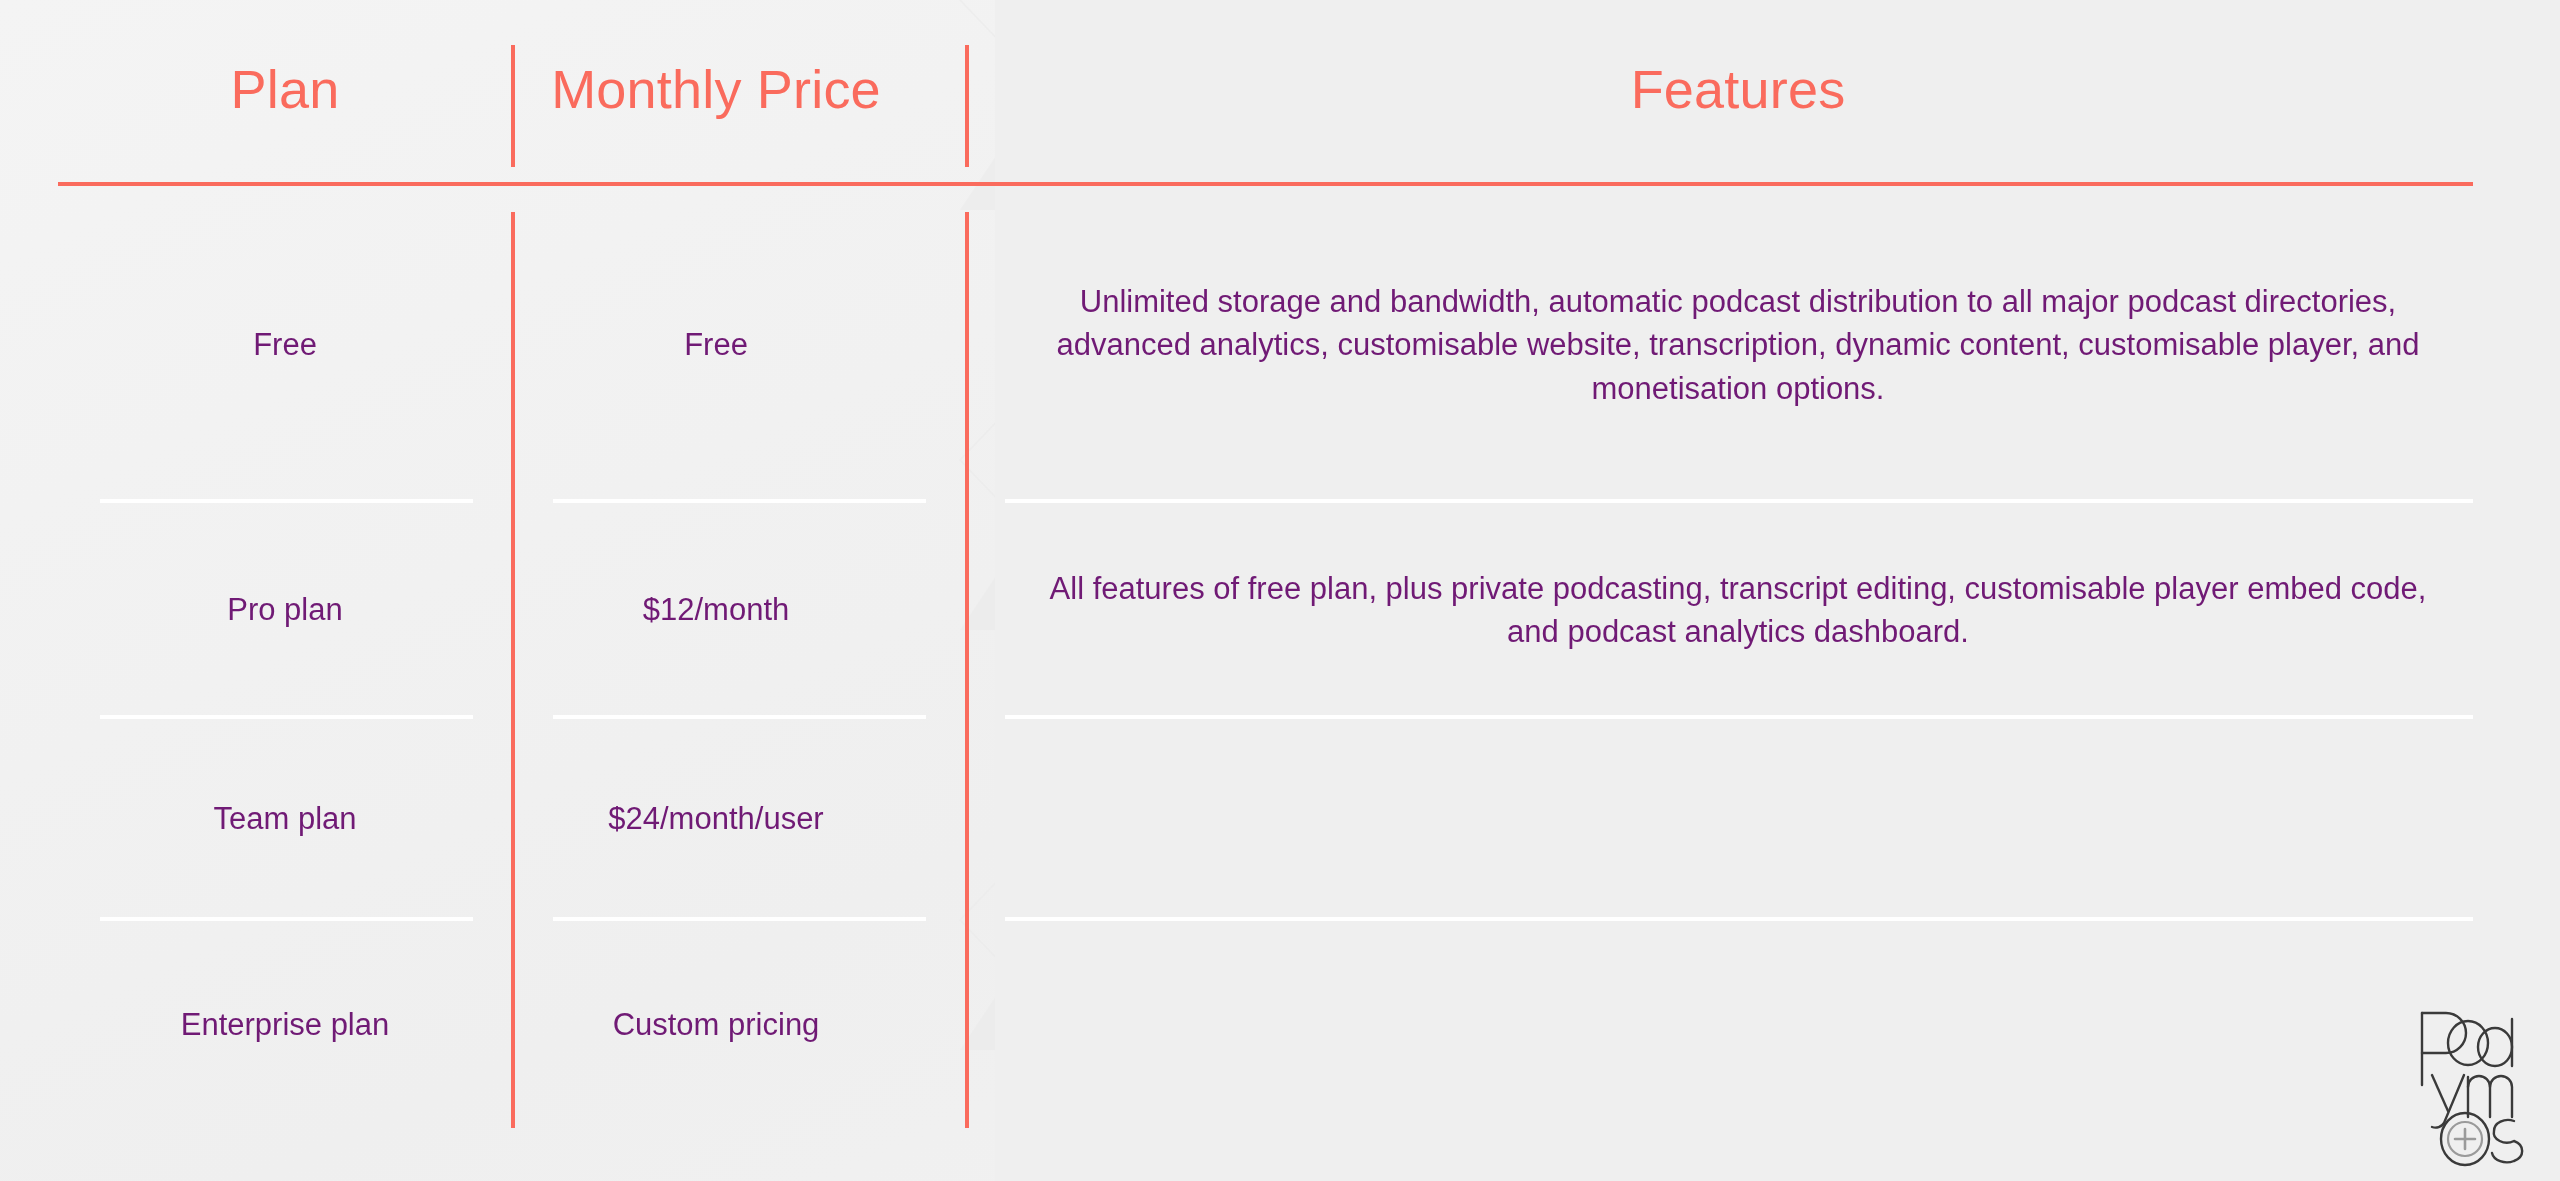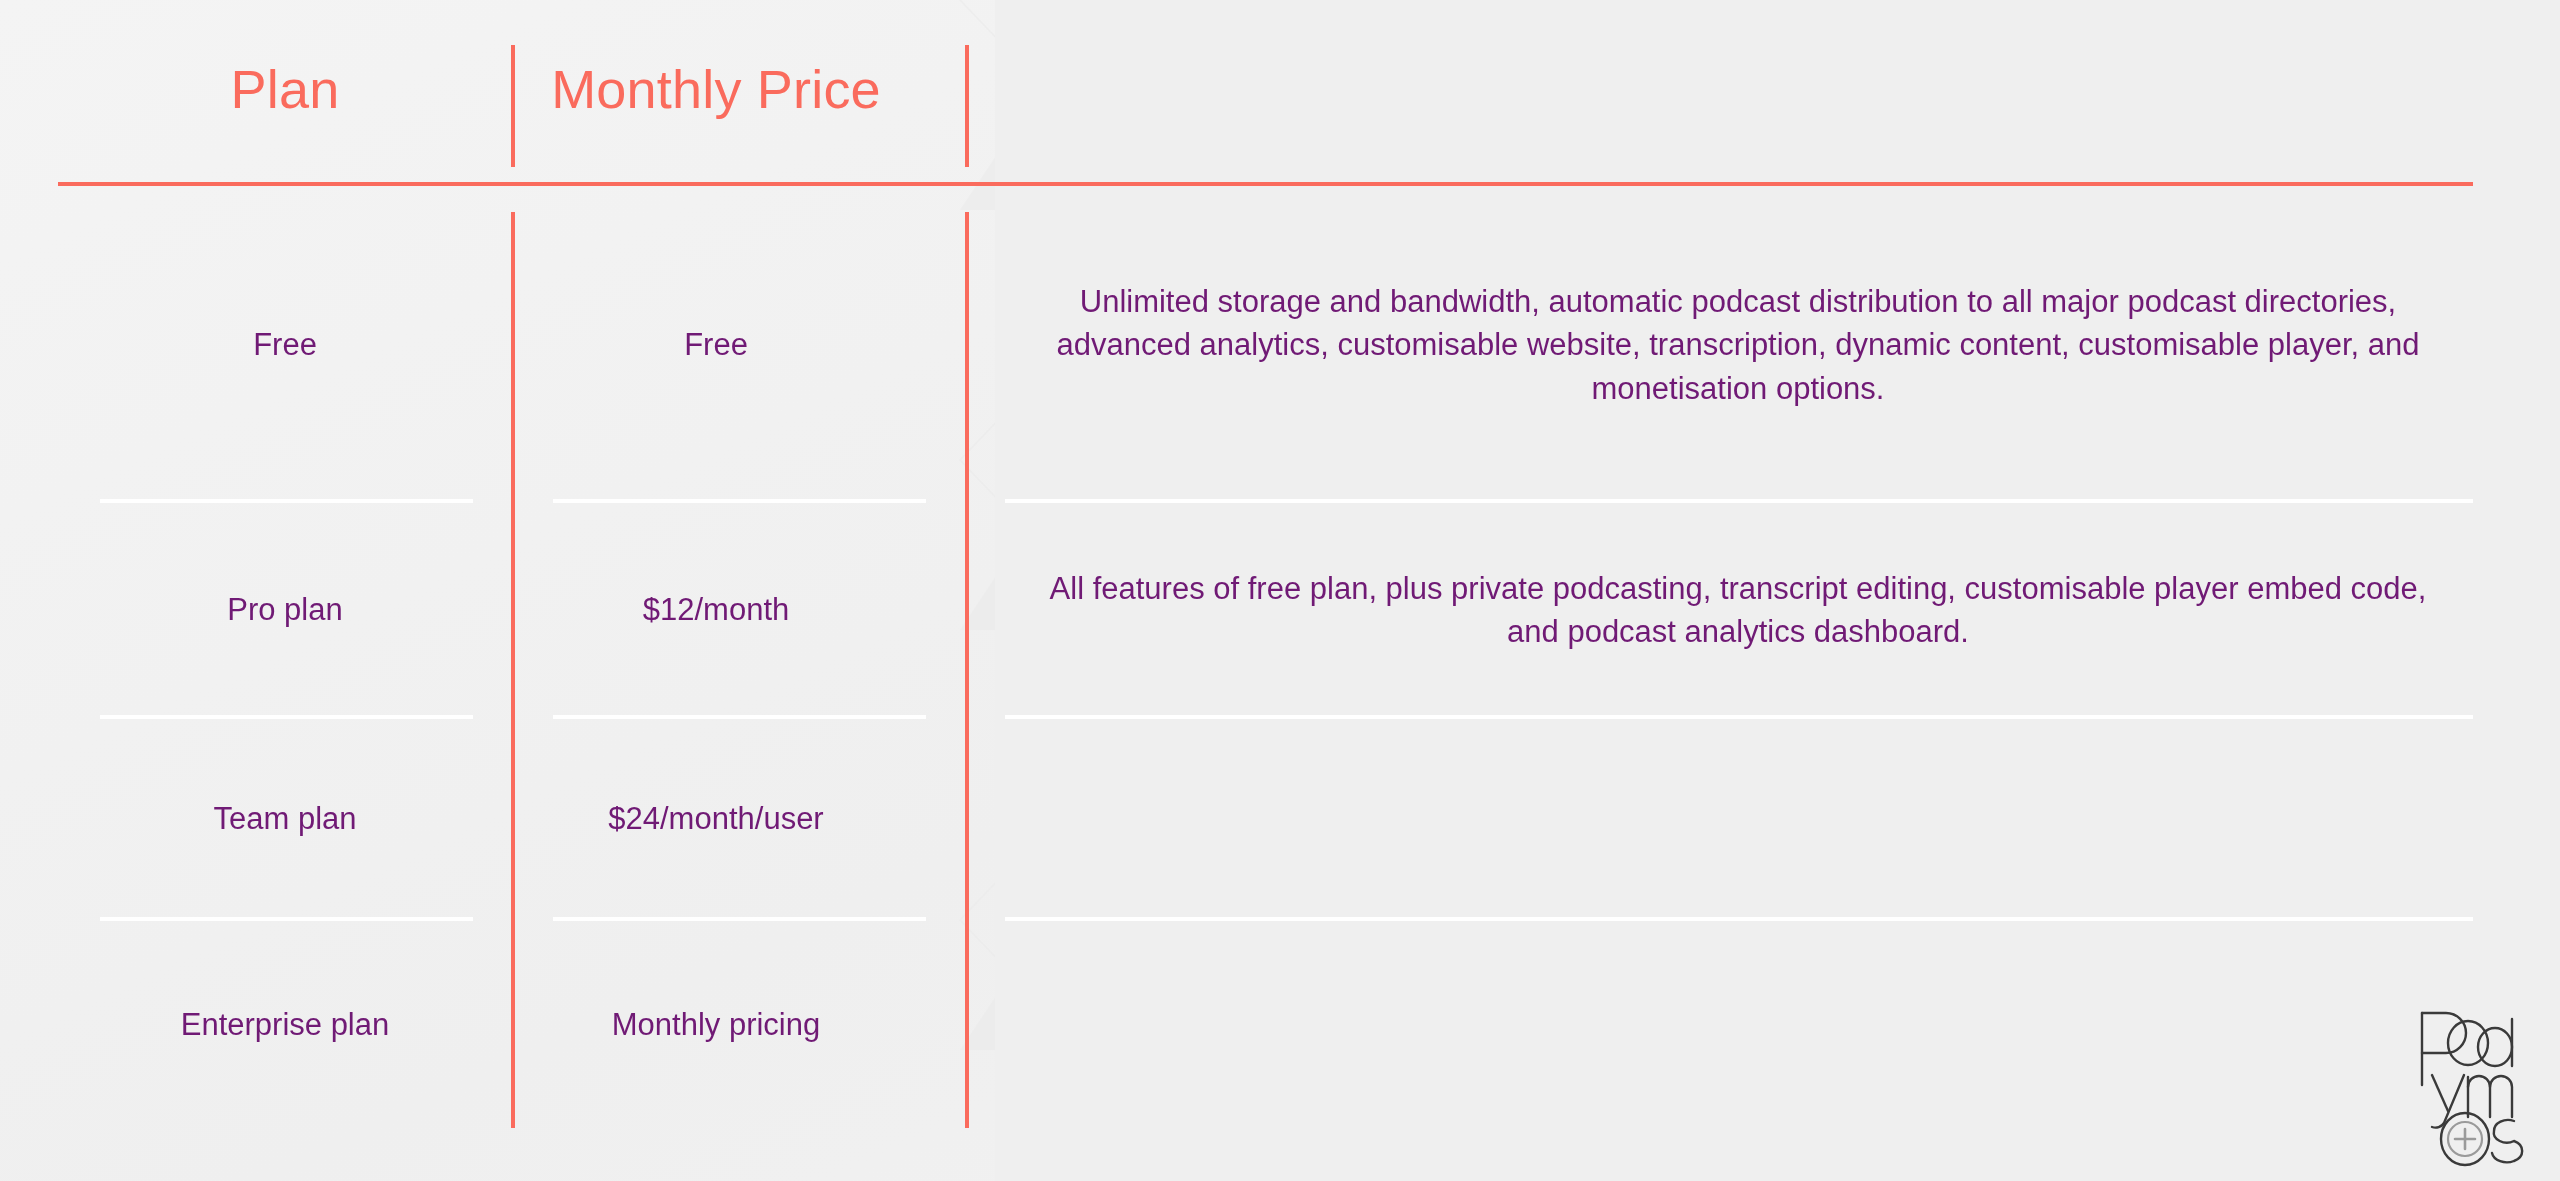--- a/index.html
+++ b/index.html
@@ -257,20 +257,21 @@
   </div>
 
   <div id="features-panel-tone"></div>
 
   <div class="table">
 
     <div class="cell header-cell col-plan">Plan</div>
 
     <div class="cell header-cell col-price">Monthly Price</div>
 
+    <div class="cell header-cell col-feature">Features</div>
 
     <div id="header-rule"></div>
 
     <div class="vsep head s1"></div>
     <div class="vsep head s2"></div>
     <div class="vsep body s1"></div>
     <div class="vsep body s2"></div>
 
     <div class="cell body-cell col-plan row1">Free</div>
     <div class="cell body-cell col-price row1">Free</div>
@@ -289,21 +290,21 @@
     <div class="rowline in-feature" style="top:715px"></div>
 
     <div class="cell body-cell col-plan row3">Team plan</div>
     <div class="cell body-cell col-price row3">$24/month/user</div>
 
     <div class="rowline in-plan" style="top:917px"></div>
     <div class="rowline in-price" style="top:917px"></div>
     <div class="rowline in-feature" style="top:917px"></div>
 
     <div class="cell body-cell col-plan row4">Enterprise plan</div>
-    <div class="cell body-cell col-price row4">Monthly pricing</div>
+    <div class="cell body-cell col-price row4">Custom pricing</div>
 
   </div>
 
   <div id="logo">
     <svg viewBox="0 0 128 168" xmlns="http://www.w3.org/2000/svg">
       <g fill="none" stroke="#3a3a3a" stroke-width="2.4" stroke-linecap="round">
 
         <path d="M12 6 L12 78"></path>
         <path d="M12 6 L36 6 A20 20 0 0 1 36 46 L12 46"></path>
 

